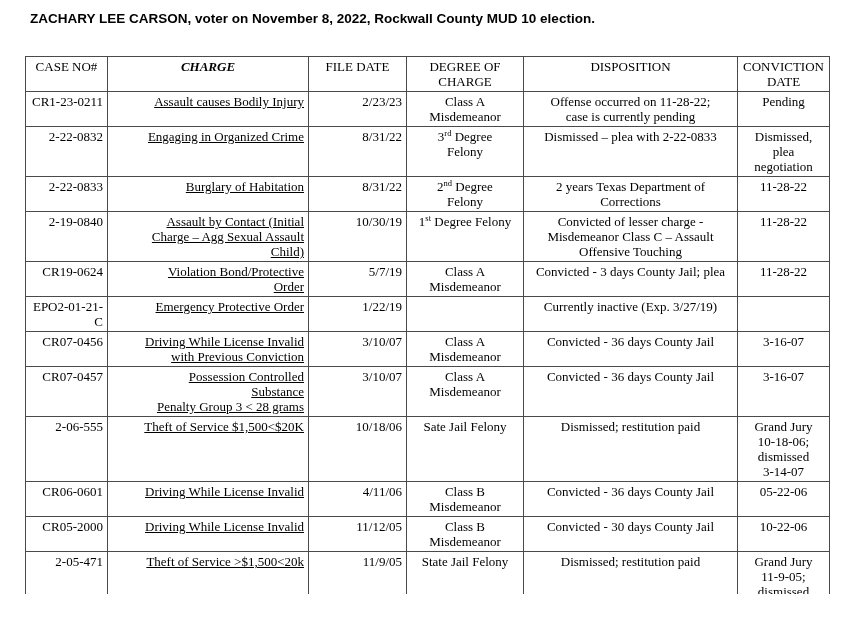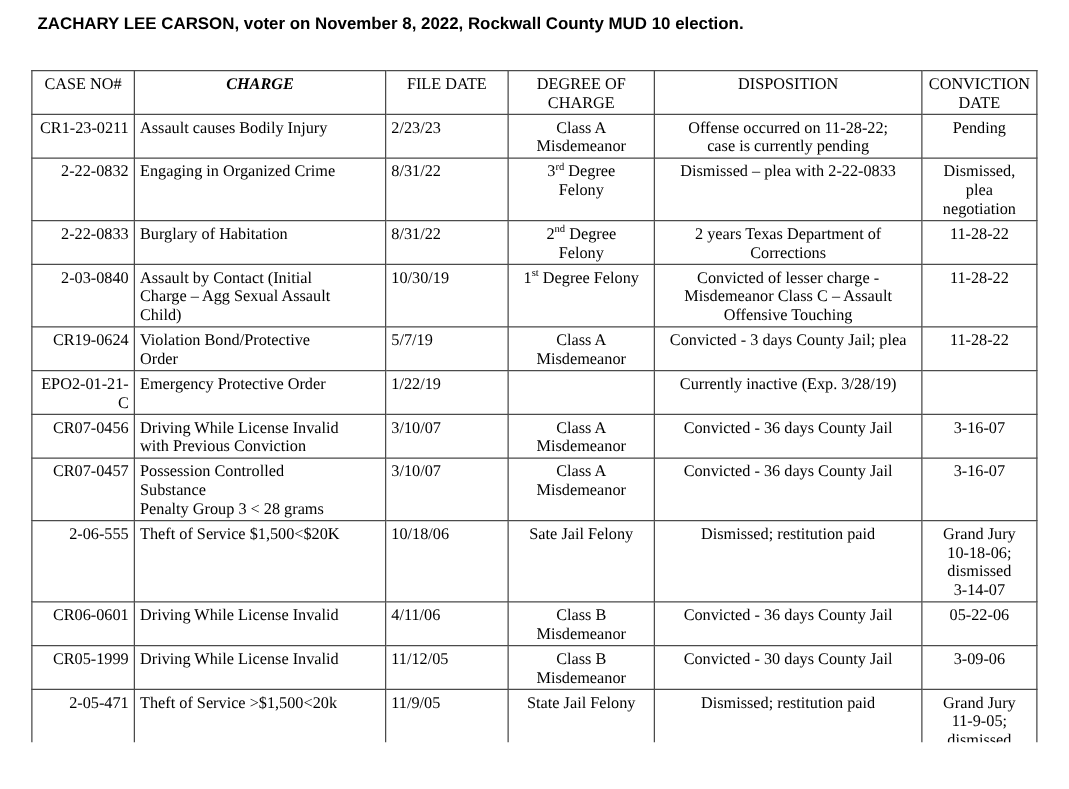--- a/index.html
+++ b/index.html
@@ -48,22 +48,22 @@
     text-align: center;
   }
   .records th.col-charge {
     font-weight: bold;
     font-style: italic;
   }
   .records thead tr {
     height: 34px;
   }
   .c-case  { text-align: right; padding-left: 6px; padding-right: 6px; }
-  .c-charge{ text-align: left; font-weight: bold; padding-left: 6px; }
-  .c-file  { text-align: left; }
+  .c-charge{ text-align: right; font-weight: bold; padding-left: 6px; text-decoration: underline; }
+  .c-file  { text-align: right; }
   .c-degree{ text-align: center; }
   .c-disp  { text-align: center; padding-left: 6px; }
   .c-conv  { text-align: center; font-family: Liberation Serif, serif; }
   sup.ord {
     font-size: 8.5px;
     line-height: 0;
     vertical-align: super;
   }
 </style>
 </head>
@@ -117,21 +117,21 @@
           <td class="c-case">2-22-0833</td>
           <td class="c-charge">Burglary of Habitation</td>
           <td class="c-file">8/31/22</td>
           <td class="c-degree">2<sup class="ord">nd</sup> Degree
 Felony</td>
           <td class="c-disp">2 years Texas Department of
 Corrections</td>
           <td class="c-conv">11-28-22</td>
         </tr>
         <tr>
-          <td class="c-case">2-03-0840</td>
+          <td class="c-case">2-19-0840</td>
           <td class="c-charge">Assault by Contact (Initial
 Charge – Agg Sexual Assault
 Child)</td>
           <td class="c-file">10/30/19</td>
           <td class="c-degree">1<sup class="ord">st</sup> Degree Felony</td>
           <td class="c-disp">Convicted of lesser charge -
 Misdemeanor Class C – Assault
 Offensive Touching</td>
           <td class="c-conv">11-28-22</td>
         </tr>
@@ -143,21 +143,21 @@
           <td class="c-degree">Class A
 Misdemeanor</td>
           <td class="c-disp">Convicted - 3 days County Jail; plea</td>
           <td class="c-conv">11-28-22</td>
         </tr>
         <tr>
           <td class="c-case">EPO2-01-21-C</td>
           <td class="c-charge">Emergency Protective Order</td>
           <td class="c-file">1/22/19</td>
           <td class="c-degree"></td>
-          <td class="c-disp">Currently inactive (Exp. 3/28/19)</td>
+          <td class="c-disp">Currently inactive (Exp. 3/27/19)</td>
           <td class="c-conv"></td>
         </tr>
         <tr>
           <td class="c-case">CR07-0456</td>
           <td class="c-charge">Driving While License Invalid
 with Previous Conviction</td>
           <td class="c-file">3/10/07</td>
           <td class="c-degree">Class A
 Misdemeanor</td>
           <td class="c-disp">Convicted - 36 days County Jail</td>
@@ -188,27 +188,27 @@
         <tr>
           <td class="c-case">CR06-0601</td>
           <td class="c-charge">Driving While License Invalid</td>
           <td class="c-file">4/11/06</td>
           <td class="c-degree">Class B
 Misdemeanor</td>
           <td class="c-disp">Convicted - 36 days County Jail</td>
           <td class="c-conv">05-22-06</td>
         </tr>
         <tr>
-          <td class="c-case">CR05-1999</td>
+          <td class="c-case">CR05-2000</td>
           <td class="c-charge">Driving While License Invalid</td>
           <td class="c-file">11/12/05</td>
           <td class="c-degree">Class B
 Misdemeanor</td>
           <td class="c-disp">Convicted - 30 days County Jail</td>
-          <td class="c-conv">3-09-06</td>
+          <td class="c-conv">10-22-06</td>
         </tr>
         <tr>
           <td class="c-case">2-05-471</td>
           <td class="c-charge">Theft of Service &gt;$1,500&lt;20k</td>
           <td class="c-file">11/9/05</td>
           <td class="c-degree">State Jail Felony</td>
           <td class="c-disp">Dismissed; restitution paid</td>
           <td class="c-conv">Grand Jury
 11-9-05;
 dismissed

